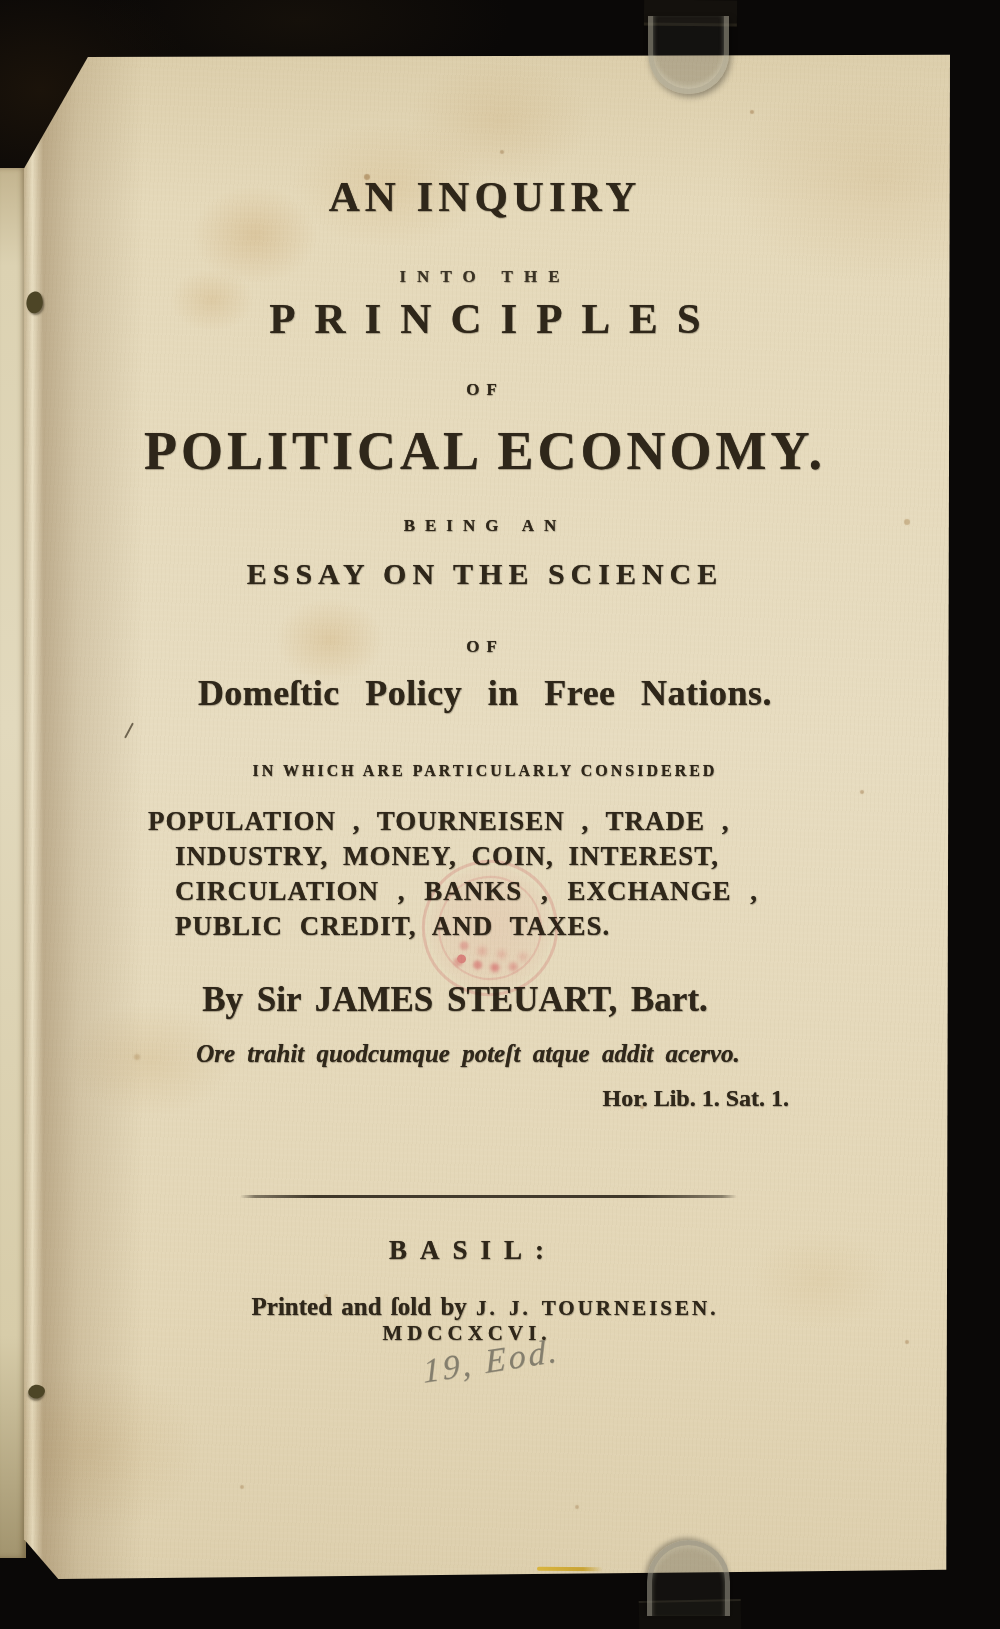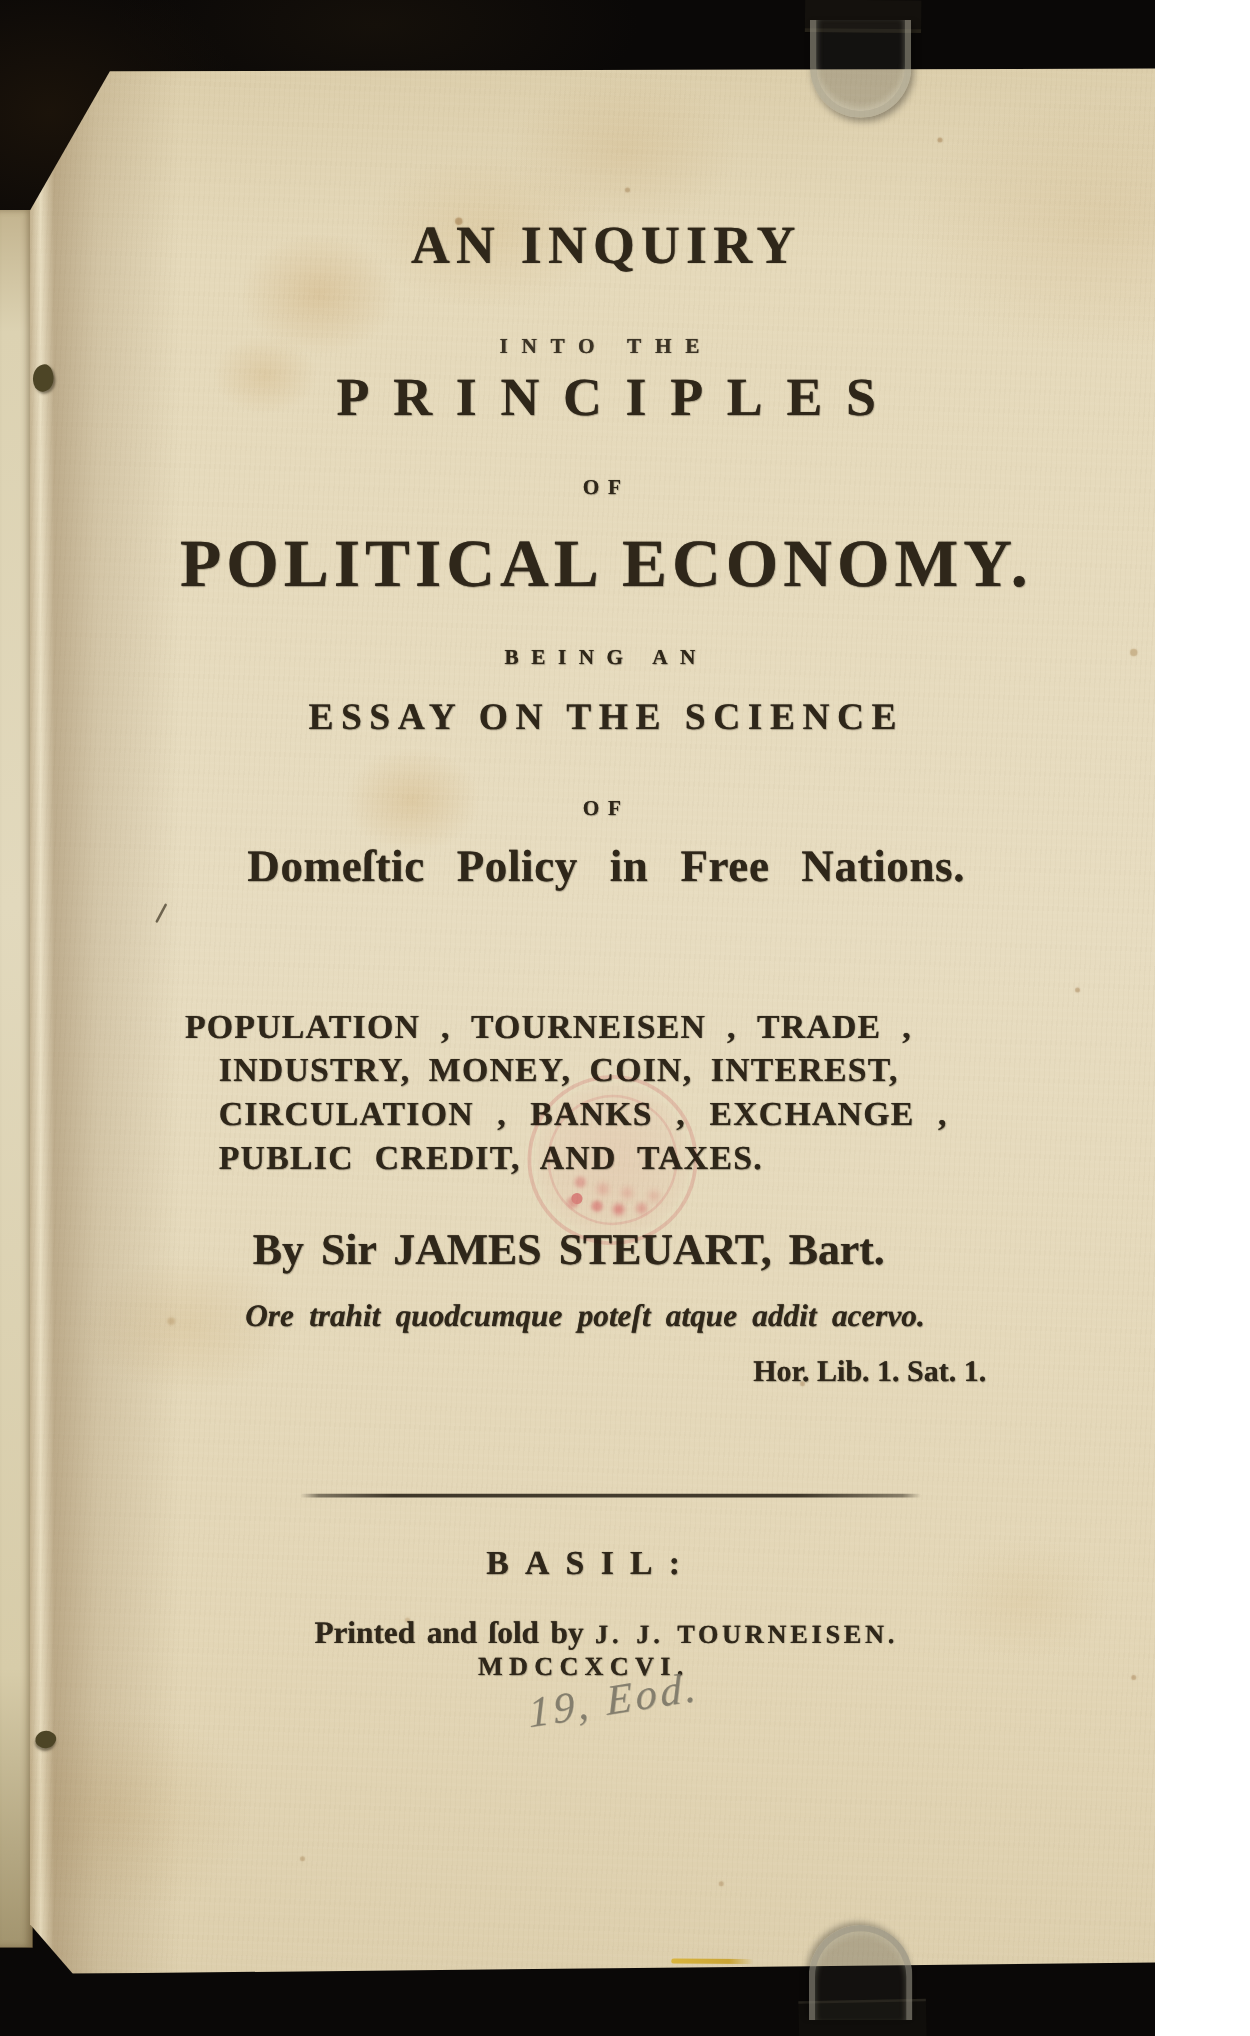--- a/index.html
+++ b/index.html
@@ -1,20 +1,20 @@
 <!DOCTYPE html>
 <html><head>
 <meta charset="utf-8">
 <style>
   * { box-sizing: border-box; margin: 0; padding: 0; }
   html,body { width:1000px; height:1629px; }
   body { font-family: "Liberation Serif", "DejaVu Serif", serif; }
 
   .scene {
-    position: relative; width: 924px; height: 1629px; overflow: hidden;
+    position: relative; width: 1000px; height: 1629px; overflow: hidden;
     background:
       radial-gradient(220px 170px at 40px 90px, #1b130a, rgba(27,19,10,0) 70%),
       radial-gradient(300px 120px at 300px 20px, #15100a, rgba(21,16,10,0) 70%),
       #0a0807;
   }
 
   
   .strap-top {
     position: absolute; left: 644px; top: 0; width: 93px; height: 26px;
     background: #14110d; border-bottom: 3px solid #262219;
@@ -210,20 +210,21 @@
     <div class="text-block">
       <div class="line l-title1">AN INQUIRY</div>
       <div class="line l-into">INTO THE</div>
       <div class="line l-principles">PRINCIPLES</div>
       <div class="line l-of1">OF</div>
       <div class="line l-polecon">POLITICAL ECONOMY.</div>
       <div class="line l-being">BEING AN</div>
       <div class="line l-essay">ESSAY ON THE SCIENCE</div>
       <div class="line l-of2">OF</div>
       <div class="line l-domestic">Domeſtic Policy in Free Nations.</div>
+      <div class="line l-inwhich">IN WHICH ARE PARTICULARLY CONSIDERED</div>
 
       <div class="line subj subj1">POPULATION , TOURNEISEN , TRADE ,</div>
       <div class="line subj subj2">INDUSTRY, MONEY, COIN, INTEREST,</div>
       <div class="line subj subj3">CIRCULATION , BANKS , EXCHANGE ,</div>
       <div class="line subj subj4">PUBLIC CREDIT, AND TAXES.</div>
 
       <div class="line l-byline">By Sir JAMES STEUART, Bart.</div>
       <div class="line l-epigraph">Ore trahit quodcumque poteſt atque addit acervo.</div>
       <div class="line l-hor">Hor. Lib. 1. Sat. 1.</div>
 

